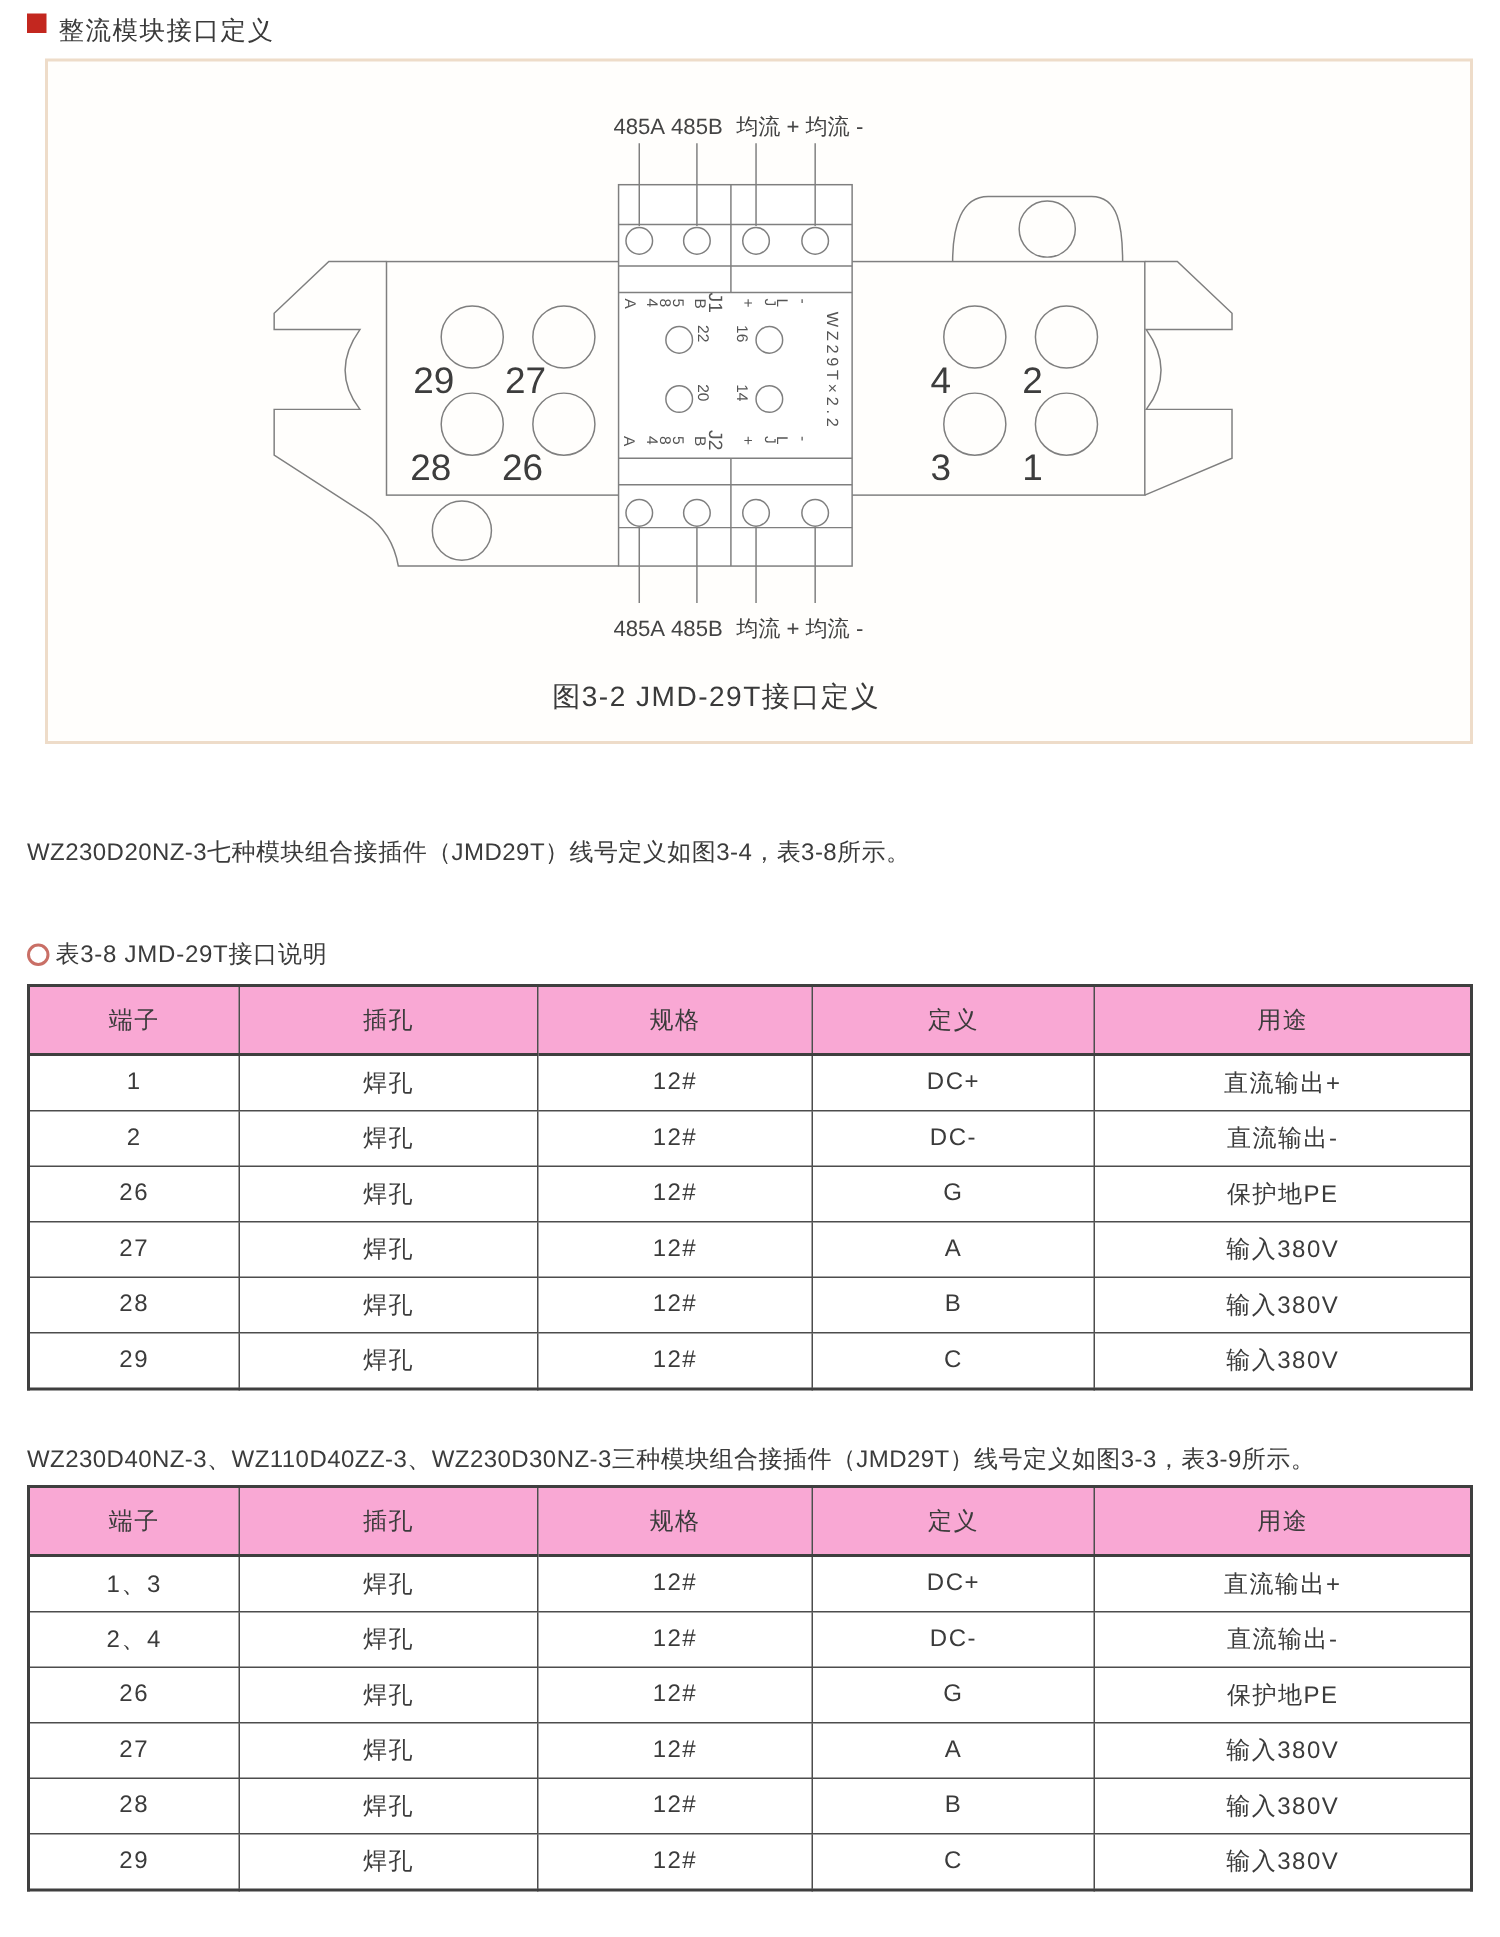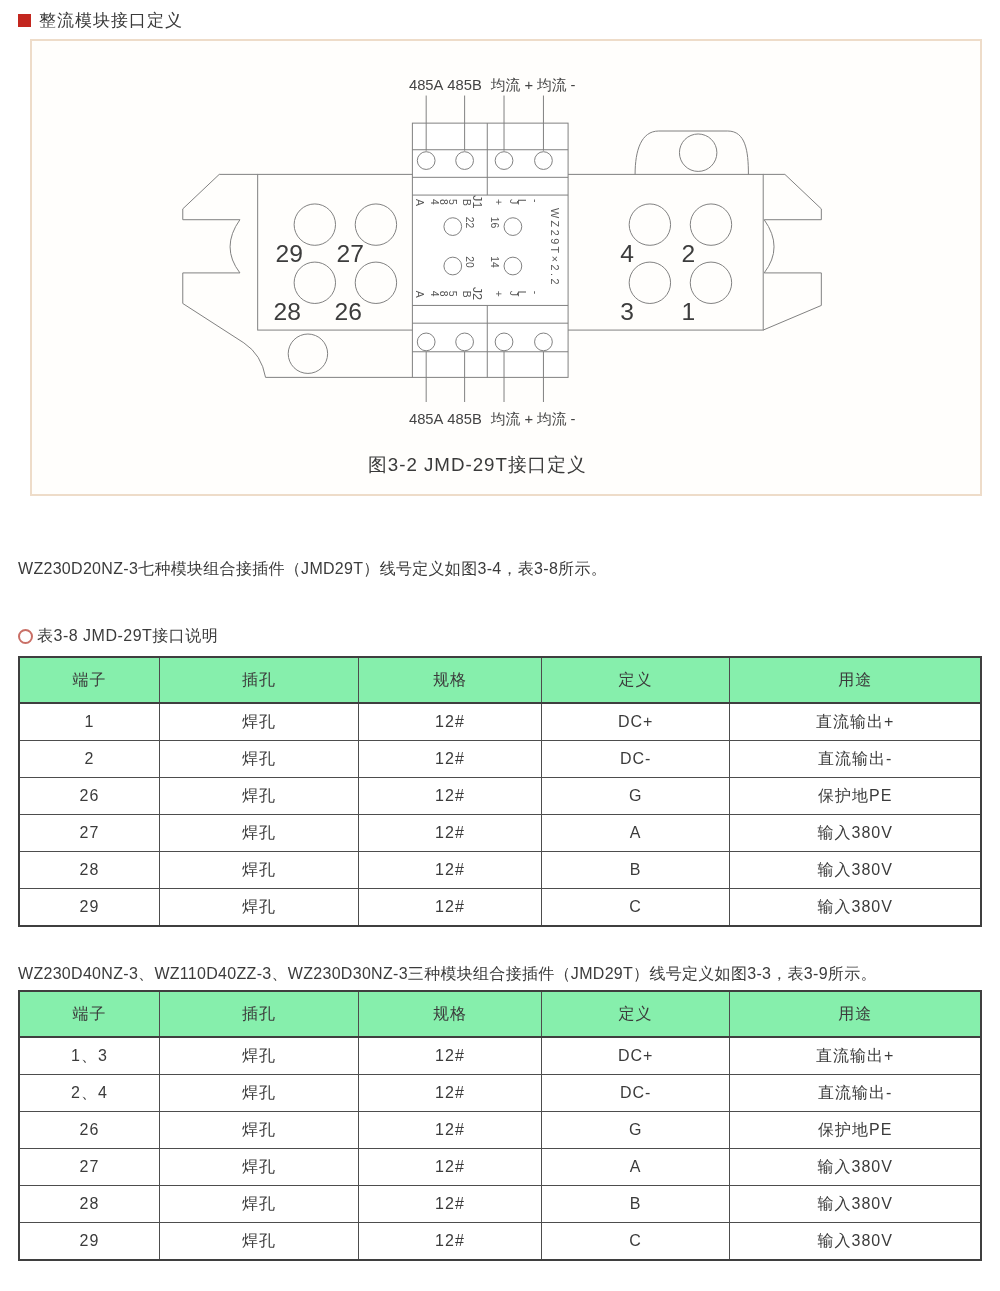--- a/index.html
+++ b/index.html
@@ -6,21 +6,21 @@
   body{
     width:1000px;height:1291px;overflow:hidden;
     font-family:"Liberation Sans","DejaVu Sans",sans-serif;
     color:#3c3c3c;
   }
   .content{padding:0 18px;}
   
   .section-title{
     margin:9px 0 7px;
     font-size:17px;letter-spacing:1px;color:#3a3a3a;
-    display:flex;align-items:center;
+    display:flex;align-items:flex-start;
   }
   .sq-bullet{
     display:inline-block;width:13px;height:13px;background:#c3271f;
     margin-right:8px;flex:0 0 auto;
   }
   
   .figure-box{
     border:2px solid #eedcc9;background:#fffefc;
     height:453px;box-sizing:content-box;margin-left:12px;
   }
@@ -45,21 +45,21 @@
   table.spec{
     width:100%;border-collapse:collapse;table-layout:fixed;
     border:2px solid #3f3f3f;
     font-size:16px;color:#3b3b3b;
   }
   table.spec th,table.spec td{
     border:1px solid #4d4d4d;text-align:center;padding:0;
     letter-spacing:1px;
   }
   table.spec th{
-    background:#86efac;height:44px;font-weight:normal;font-size:16px;
+    background:#f9a8d4;height:44px;font-weight:normal;font-size:16px;
     border-bottom:2px solid #3f3f3f;
   }
   table.spec td{height:36px;}
   col.c1{width:14.6%;}col.c2{width:20.7%;}col.c3{width:19.0%;}
   col.c4{width:19.6%;}col.c5{width:26.1%;}
   svg text{font-family:"Liberation Sans","DejaVu Sans",sans-serif;}
 </style>
 </head>
 <body>
 

